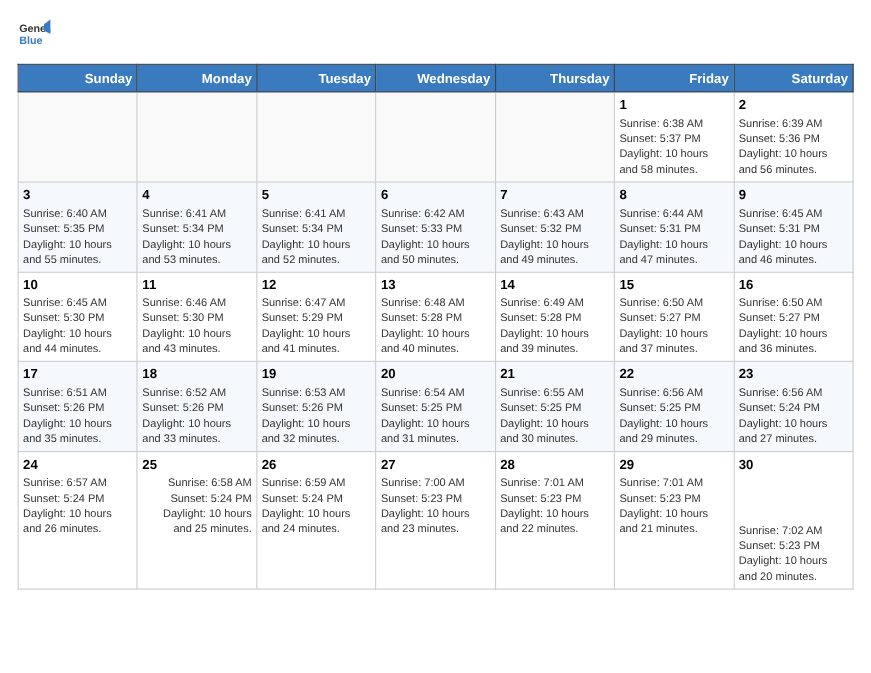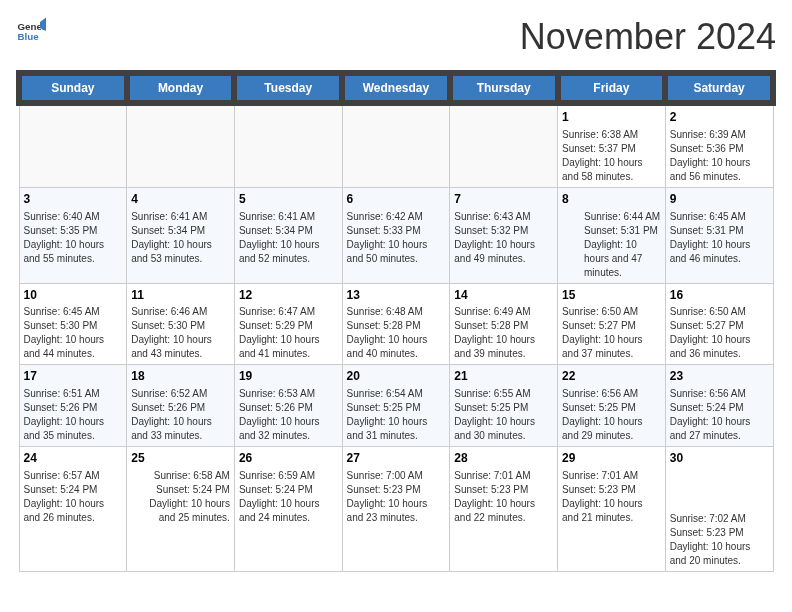--- a/index.html
+++ b/index.html
@@ -39,22 +39,22 @@
       width: 100%;
       border-collapse: collapse;
       table-layout: fixed;
     }
     .calendar th {
       background: #3a7abf;
       color: #fff;
       font-size: 12px;
       font-weight: bold;
       padding: 5px 4px;
-      text-align: center;
-      border: 6px solid #404040;
+      text-align: right;
+      border: 1px solid #404040;
     }
     .calendar td {
       vertical-align: top;
       border: 1px solid #ccc;
       padding: 3px 4px;
       font-size: 10px;
       line-height: 1.4;
       height: 80px;
       background: #fff;
     }
@@ -80,21 +80,20 @@
 
 <div class="header">
   <div class="logo">
     <svg class="logo-icon" viewBox="0 0 40 40" xmlns="http://www.w3.org/2000/svg">
       <text x="2" y="18" font-size="13" font-weight="bold" fill="#333">General</text>
       <text x="2" y="32" font-size="13" font-weight="bold" fill="#3a7abf">Blue</text>
       <polygon points="32,8 40,2 40,20 32,16" fill="#3a7abf"></polygon>
     </svg>
   </div>
   <div class="title-block">
-    <div class="month-title">November 2024</div>
   </div>
 </div>
 
 <table class="calendar">
   <thead>
     <tr>
     <th>Sunday</th>
         <th>Monday</th>
         <th>Tuesday</th>
         <th>Wednesday</th>
@@ -149,21 +148,21 @@
 Daylight: 10 hours and 50 minutes.</div>
         </td>
         <td>
           <span class="day-number">7</span>
           <div class="day-info" style="white-space: pre-wrap;">Sunrise: 6:43 AM
 Sunset: 5:32 PM
 Daylight: 10 hours and 49 minutes.</div>
         </td>
         <td>
           <span class="day-number">8</span>
-          <div class="day-info" style="white-space: pre-wrap; margin-left: 22px;">Sunrise: 6:44 AM
+          <div class="day-info" style="white-space: pre-wrap;">Sunrise: 6:44 AM
 Sunset: 5:31 PM
 Daylight: 10 hours and 47 minutes.</div>
         </td>
         <td>
           <span class="day-number">9</span>
           <div class="day-info" style="white-space: pre-wrap;">Sunrise: 6:45 AM
 Sunset: 5:31 PM
 Daylight: 10 hours and 46 minutes.</div>
         </td>
       </tr>

